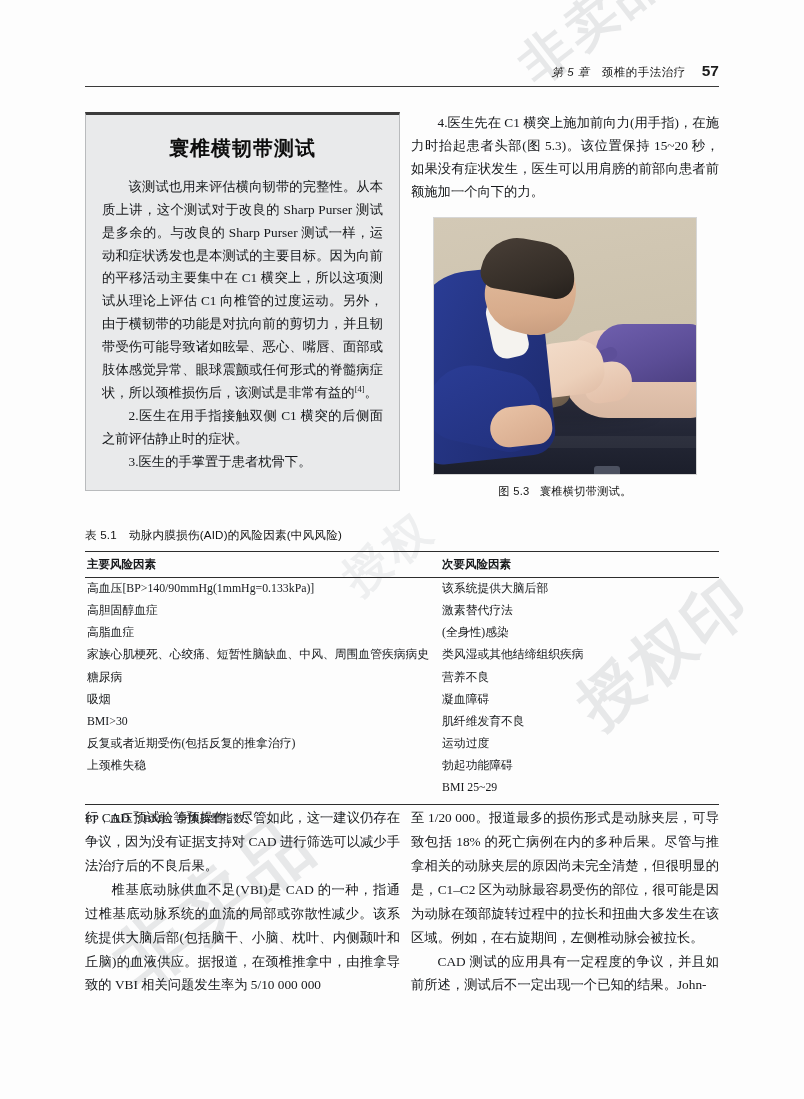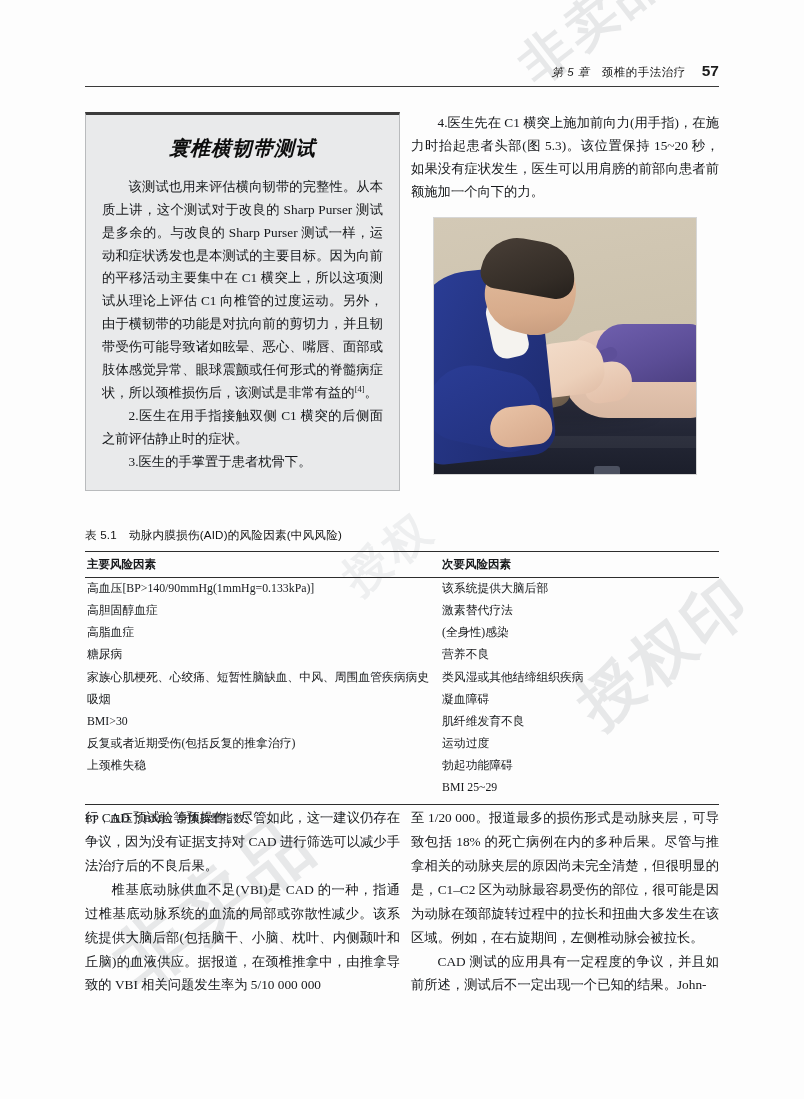--- a/index.html
+++ b/index.html
@@ -67,21 +67,20 @@
     box-sizing:border-box;
   }
   .testbox h2{
     margin:6px 0 14px 0;
     text-align:center;
     font-family:"Liberation Serif", serif;
     font-weight:bold;
     font-size:20px;
     letter-spacing:1px;
     color:#0d0d0d;
-    font-style:italic;
   }
   .cn{
     font-family:"Liberation Serif", serif;
     font-size:13.3px;
     line-height:1.72;
     text-align:justify;
     text-justify:inter-ideograph;
     color:#15171a;
     margin:0;
   }
@@ -294,20 +293,24 @@
         <div class="ph-neck"></div>
         <div class="ph-hair"></div>
         <div class="ph-head"></div>
         <div class="ph-scrub"></div>
         <div class="ph-arm"></div>
         <div class="ph-collar"></div>
         <div class="ph-dochead"></div>
         <div class="ph-dochair"></div>
         <div class="ph-hands"></div>
       </div>
+      <div class="figcap">
+        <span class="num">图 5.3</span>
+        &nbsp;&nbsp;<span>寰椎横切带测试。</span>
+      </div>
     </div>
   </div>
 
   <div class="tblzone">
     <div class="tbl-title">
       <span class="tnum">表 5.1</span><span>动脉内膜损伤(AID)的风险因素(中风风险)</span>
     </div>
 
     <table class="t51">
       <thead>
@@ -323,26 +326,26 @@
         </tr>
         <tr>
           <td>高胆固醇血症</td>
           <td>激素替代疗法</td>
         </tr>
         <tr>
           <td>高脂血症</td>
           <td>(全身性)感染</td>
         </tr>
         <tr>
+          <td>家族心肌梗死、心绞痛、短暂性脑缺血、中风、周围血管疾病病史</td>
+          <td>类风湿或其他结缔组织疾病</td>
+        </tr>
+        <tr>
           <td>糖尿病</td>
           <td>营养不良</td>
-        </tr>
-        <tr>
-          <td>家族心肌梗死、心绞痛、短暂性脑缺血、中风、周围血管疾病病史</td>
-          <td>类风湿或其他结缔组织疾病</td>
         </tr>
         <tr>
           <td>吸烟</td>
           <td>凝血障碍</td>
         </tr>
         <tr>
           <td>BMI&gt;30</td>
           <td>肌纤维发育不良</td>
         </tr>
         <tr>

